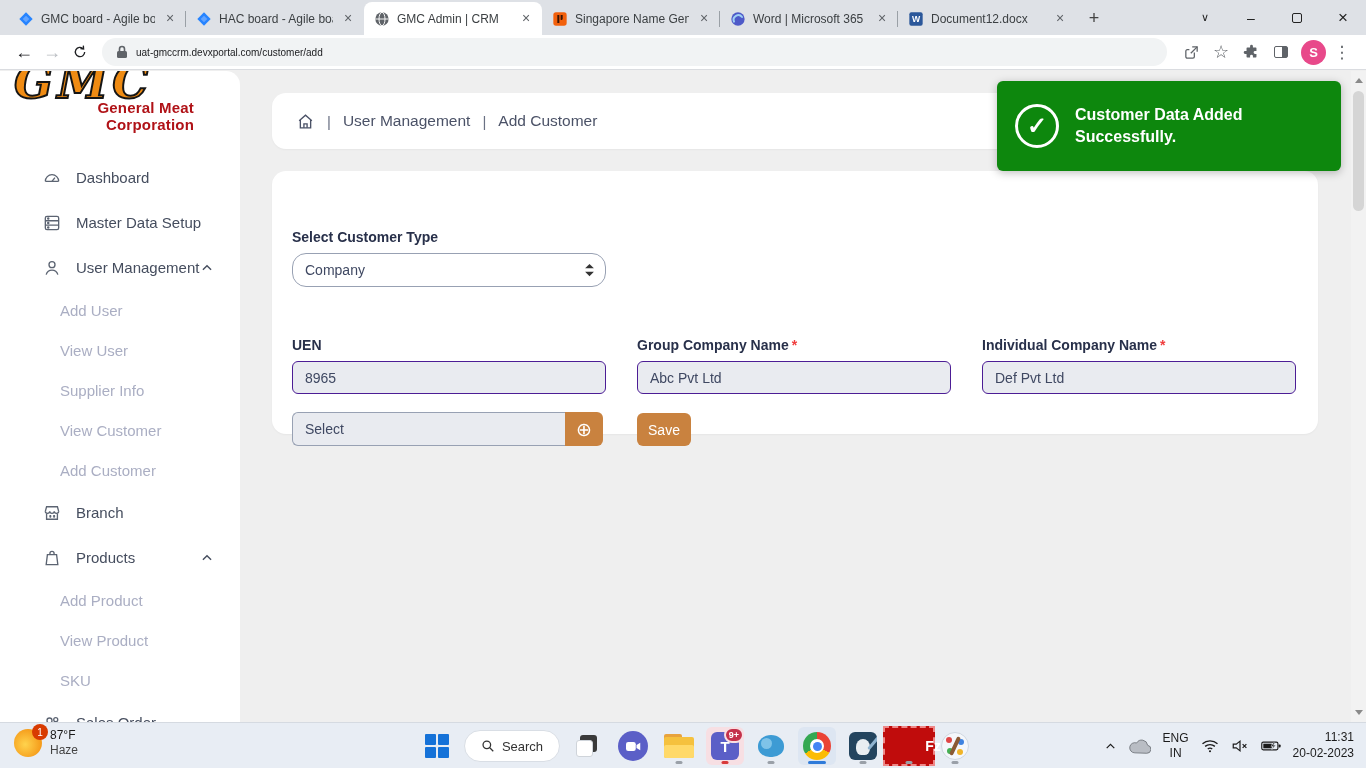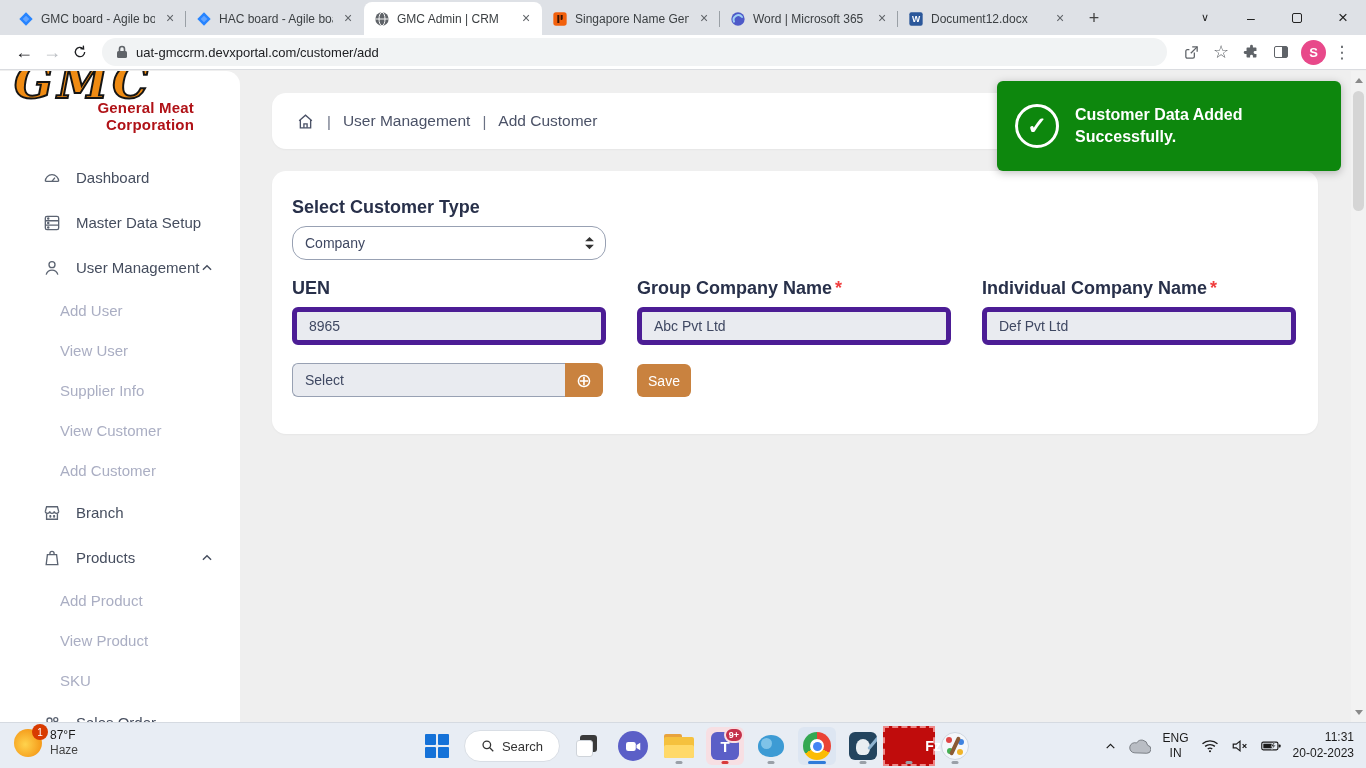--- a/index.html
+++ b/index.html
@@ -18,21 +18,21 @@
   .newtab { width:28px; height:28px; margin:0 0 3px 4px; border:none; background:transparent; font-size:18px; color:#444; border-radius:50%; }
   .wincontrols { margin-left:auto; display:flex; align-items:center; height:35px; }
   .wincontrols .wc { width:46px; height:35px; display:flex; align-items:center; justify-content:center; font-size:14px; color:#222; }
   .wc .maxbox { width:10px; height:10px; border:1.2px solid #222; border-radius:2px; }
   .wc.chev { font-size:11px; }
 
   .toolbar { position:absolute; top:35px; left:0; width:1366px; height:35px; background:#fff; border-bottom:1px solid #dadce0; display:flex; align-items:center; padding:0 10px; }
   .navbtn { width:28px; height:28px; display:flex; align-items:center; justify-content:center; font-size:18px; color:#202124; border-radius:50%; }
   .navbtn.fwd { color:#b9bdc2; }
   .omnibox { flex:1; height:28px; margin:0 8px; background:#f1f3f4; border-radius:14px; display:flex; align-items:center; padding:0 14px; gap:8px; }
-  .url { font-size:13px; color:#202124; }
+  .url { font-size:10px; color:#202124; }
   .tbicon { width:28px; height:28px; display:flex; align-items:center; justify-content:center; color:#5f6368; font-size:16px; margin-left:2px; }
   .sidepanel-ico { width:14px; height:12px; border:1.6px solid #5f6368; border-radius:2px; position:relative; }
   .sidepanel-ico::after { content:""; position:absolute; right:0; top:0; bottom:0; width:5px; background:#5f6368; }
   .avatar { width:25px; height:25px; border-radius:50%; background:#e8498a; color:#fff; font-size:13px; font-weight:bold; display:flex; align-items:center; justify-content:center; margin-left:6px; }
 
   
   .page { position:absolute; top:71px; left:0; width:1366px; height:651px; background:#efefef; }
 
   .scrollbar { position:absolute; right:0; top:0; width:15px; height:100%; background:#f2f2f2; }
   .sb-arrow { position:absolute; left:0; width:15px; height:15px; display:flex; align-items:center; justify-content:center; }
@@ -52,27 +52,27 @@
   .nav-chevron { margin-left:auto; margin-right:26px; color:#454d5e; }
 
   .main { position:absolute; left:272px; top:22px; width:1046px; }
   .card { background:#fff; border-radius:14px; box-shadow:0 1px 2px rgba(0,0,0,.04); }
   .breadcrumb-card { height:56px; display:flex; align-items:center; padding:0 24px; margin-bottom:22px; }
   .breadcrumb { display:flex; align-items:center; gap:12px; font-size:15.5px; color:#4b5267; }
   .bc-divider { color:#6a7184; font-size:15px; }
   .bc-home { color:#4b5267; }
 
   .form-card { height:263px; padding:26px 20px 20px; }
-  .flabel { font-size:18px; font-weight:bold; color:#28304a; margin-bottom:8px; }
+  .flabel { font-size:14px; font-weight:bold; color:#28304a; margin-bottom:8px;margin-top:32px; }
   .req { color:#f03e3e; margin-left:3px; }
   .select-box { width:314px; height:34px; border:1px solid #98a1b3; border-radius:14px; background:#fff; display:flex; align-items:center; padding:0 10px 0 12px; font-size:14px; color:#3f4862; }
   .select-box .caret { margin-left:auto; color:#333; }
   .frow { display:flex; gap:31px; margin-top:18px; }
   .fcol { width:314px; }
-  .tinput { width:314px; height:33px; border:5px solid #4c1d95; border-radius:6px; background:#e9ebf0; padding:14px 12px; font-size:14px; color:#3f4862; font-family:"Liberation Sans", sans-serif; }
+  .tinput { width:314px; height:33px; border:1px solid #4c1d95; border-radius:6px; background:#e9ebf0; padding:14px 12px; font-size:14px; color:#3f4862; font-family:"Liberation Sans", sans-serif; }
   .branch-group { display:flex; width:311px; }
   .branch-select { width:273px; height:34px; border:1px solid #98a1b3; border-right:none; border-radius:6px 0 0 6px; background:#e9ebf0; display:flex; align-items:center; padding-left:12px; font-size:14px; color:#3f4862; }
   .plus-btn { width:38px; height:34px; background:#c9823f; border:none; border-radius:0 6px 6px 0; color:#fff; font-size:19px; display:flex; align-items:center; justify-content:center; }
   .save-btn { width:54px; height:33px; background:#c9823f; border:none; border-radius:6px; color:#fff; font-size:14px; align-self:flex-end; }
 
   .toast { position:absolute; top:10px; right:25px; width:344px; height:90px; background:#0d870d; border-radius:6px; display:flex; align-items:center; padding:0 18px; gap:16px; box-shadow:0 2px 8px rgba(0,0,0,.25); }
   .toast-check { width:44px; height:44px; flex:0 0 44px; border:3.5px solid #fff; border-radius:50%; color:#fff; font-size:24px; font-weight:bold; display:flex; align-items:center; justify-content:center; }
   .toast-msg { color:#fff; font-size:16px; font-weight:bold; line-height:1.35; width:200px; }
 
   

